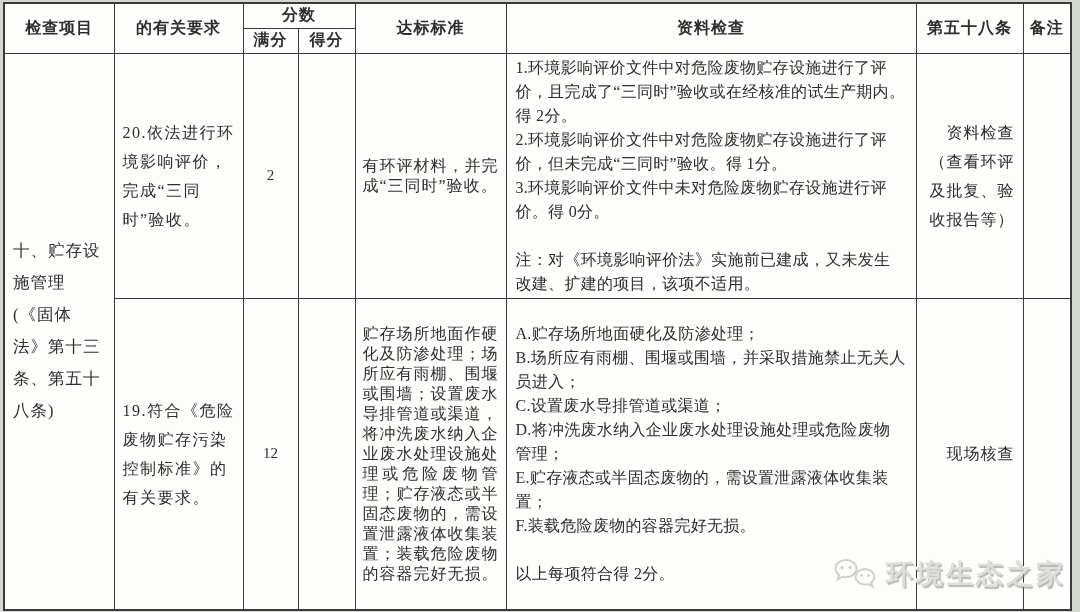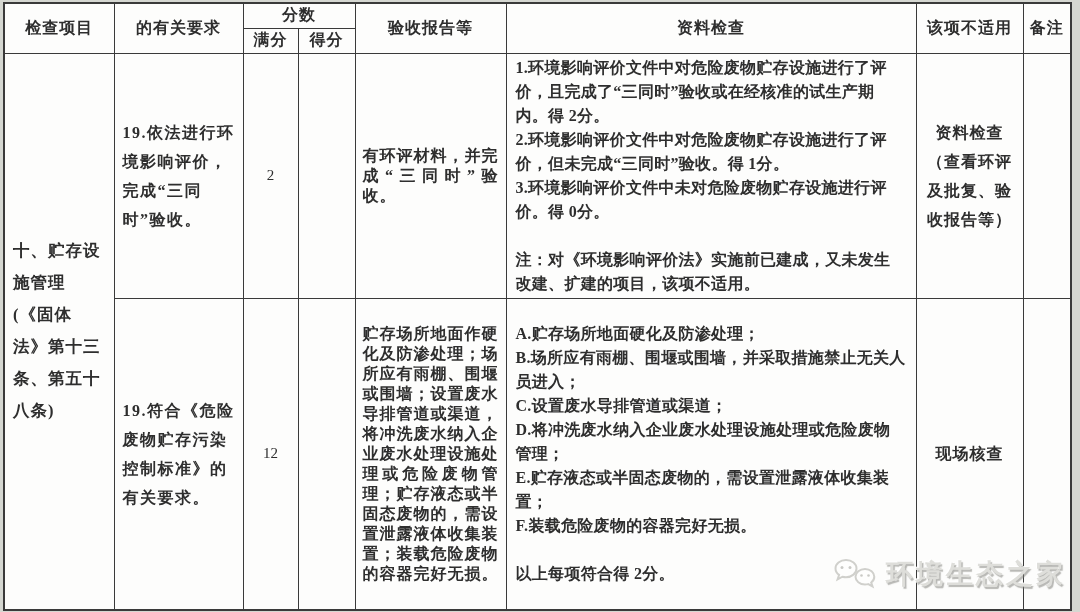--- a/index.html
+++ b/index.html
@@ -18,38 +18,38 @@
     border:2px solid #3a3a3a;
   }
   th,td{border:1px solid #3a3a3a;overflow:hidden;}
   thead th{
     font-size:16px;font-weight:700;text-align:center;vertical-align:middle;
     padding:1px 2px;letter-spacing:1px;
   }
   thead tr{height:25px;}
   tr.body-row-1{height:241px;}
   tr.body-row-2{height:312px;}
-  td{font-size:16px;font-weight:700;vertical-align:middle;}
+  td{font-size:16px;font-weight:400;vertical-align:middle;}
   .category-cell{
     text-align:left;padding:4px 8px;line-height:32px;font-size:16.5px;
     letter-spacing:1px;
   }
   .content-cell{
     text-align:left;padding:4px 8px;line-height:29px;letter-spacing:1.5px;
   }
   .score-cell{text-align:center;font-weight:400;font-size:15px;}
   .standard-cell{
     text-align:justify;padding:2px 7px;line-height:20px;letter-spacing:1px;
   }
   .rules-cell{
     text-align:left;padding:2px 9px;line-height:24px;
     white-space:pre-line;letter-spacing:0.3px;
   }
   .method-cell{
-    text-align:center;padding:4px 8px;line-height:29px;letter-spacing:1px;
+    text-align:right;padding:4px 8px;line-height:29px;letter-spacing:1px;
   }
   .remark-cell{text-align:center;}
   .watermark{
     position:absolute;right:14px;bottom:20px;
     display:flex;align-items:center;gap:8px;
     pointer-events:none;
   }
   .watermark .wm-text{
     font-size:27px;font-weight:700;letter-spacing:3px;
     color:#dededa;
@@ -72,34 +72,34 @@
       <col style="width:151px">
       <col style="width:410px">
       <col style="width:107px">
       <col style="width:48px">
     </colgroup>
     <thead>
       <tr>
         <th rowspan="2">检查项目</th>
         <th rowspan="2">的有关要求</th>
         <th colspan="2">分数</th>
-        <th rowspan="2">验收报告等</th>
+        <th rowspan="2">达标标准</th>
         <th rowspan="2">资料检查</th>
-        <th rowspan="2">该项不适用</th>
+        <th rowspan="2">第五十八条</th>
         <th rowspan="2">备注</th>
       </tr>
       <tr>
         <th>满分</th>
         <th>得分</th>
       </tr>
     </thead>
     <tbody>
       <tr class="body-row-1">
         <td rowspan="2" class="category-cell">十、贮存设施管理(《固体法》第十三条、第五十八条)</td>
-        <td class="content-cell">19.依法进行环境影响评价，完成“三同时”验收。</td>
+        <td class="content-cell">20.依法进行环境影响评价，完成“三同时”验收。</td>
         <td class="score-cell">2</td>
         <td class="score-cell"></td>
         <td class="standard-cell">有环评材料，并完成“三同时”验收。</td>
         <td class="rules-cell">1.环境影响评价文件中对危险废物贮存设施进行了评价，且完成了“三同时”验收或在经核准的试生产期内。得 2分。
 2.环境影响评价文件中对危险废物贮存设施进行了评价，但未完成“三同时”验收。得 1分。
 3.环境影响评价文件中未对危险废物贮存设施进行评价。得 0分。
 
 注：对《环境影响评价法》实施前已建成，又未发生改建、扩建的项目，该项不适用。</td>
         <td class="method-cell">资料检查（查看环评及批复、验收报告等）</td>
         <td class="remark-cell"></td>

